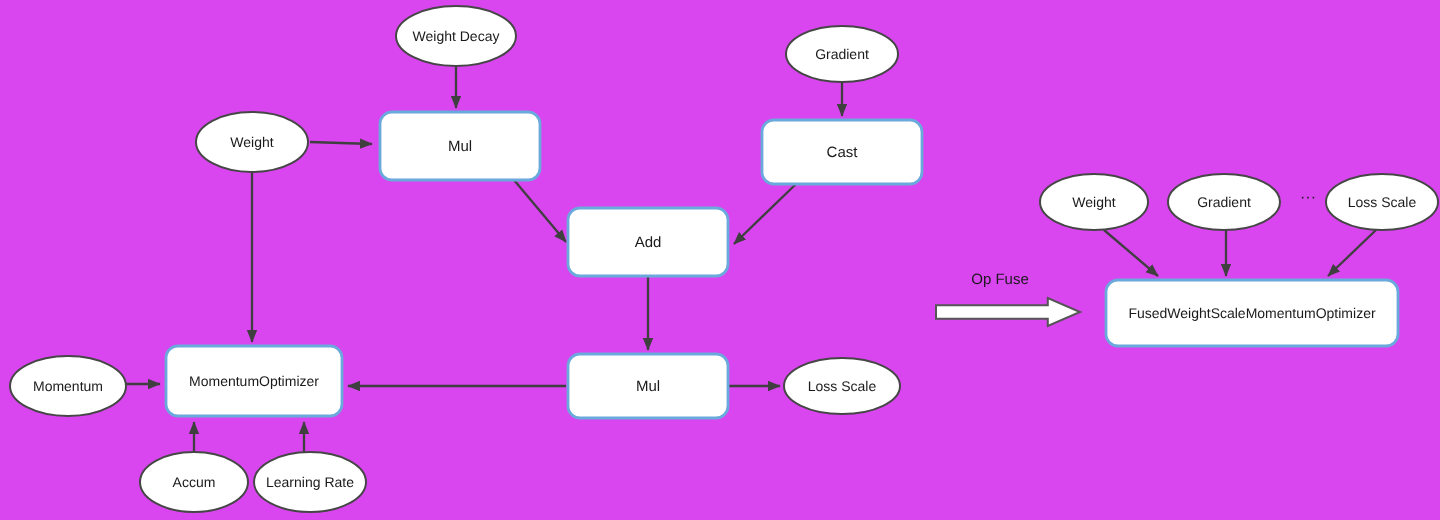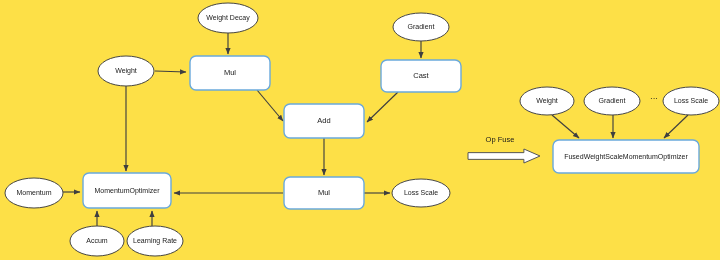--- a/index.html
+++ b/index.html
@@ -7,21 +7,21 @@
     padding: 0;
     background: #ffffff;
   }
   body {
     font-family: "Liberation Sans", sans-serif;
   }
   #canvas {
     position: relative;
     width: 720px;
     height: 260px;
-    background: #fde047;
+    background: #d946ef;
     overflow: hidden;
   }
   #diagram-svg {
     position: absolute;
     left: 0;
     top: 0;
     width: 720px;
     height: 260px;
   }
   .node-label {

